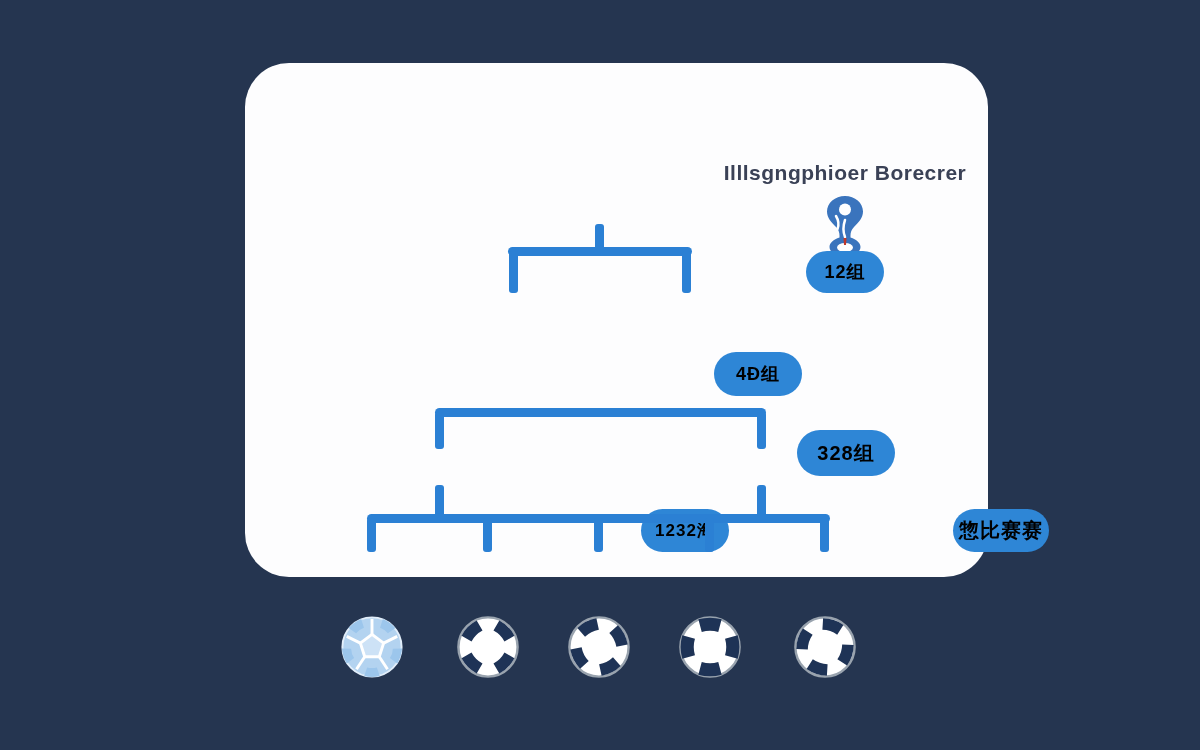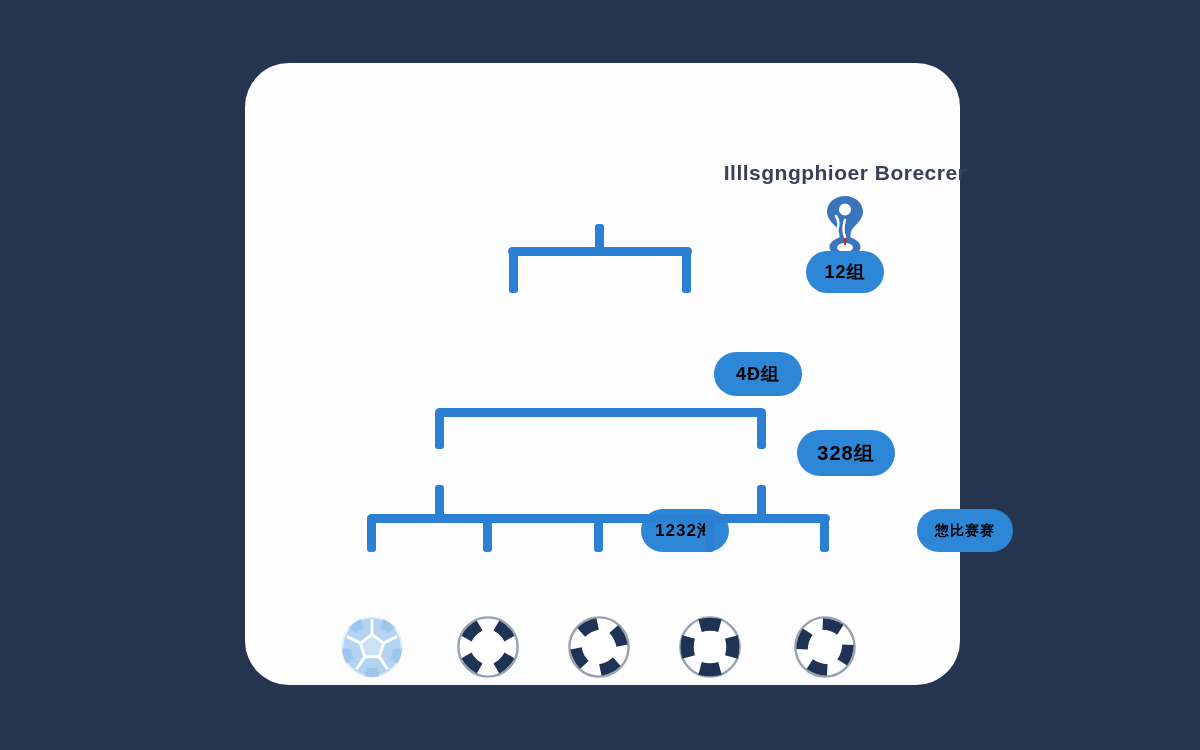--- a/index.html
+++ b/index.html
@@ -5,42 +5,42 @@
   html,body { margin:0; padding:0; }
   body {
     width:1200px; height:750px; overflow:hidden;
     font-family:"Liberation Sans", sans-serif;
   }
   .stage {
     position:relative; width:1200px; height:750px;
     background:#253550;
   }
   .card {
-    position:absolute; left:245px; top:63px; width:715px; height:622px;
-    background:#fdfdfe; border-radius:44px;
+    position:absolute; left:245px; top:63px; width:715px; height:514px;
+    background:#fdfdfe; border-radius:44px;padding-left:28px;
   }
   .title {
     position:absolute; left:300px; top:98px; width:600px;
     text-align:center; font-size:21px; font-weight:700;
     color:#3a4156; letter-spacing:0.5px;
   }
   .trophy {
     position:absolute; left:570px; top:131px; width:60px; height:62px;
   }
   .node {
     position:absolute; background:#2e86d6; border-radius:24px;
     display:flex; align-items:center; justify-content:center;
     color:#000000; font-weight:700; font-size:18px; letter-spacing:1px;
   }
   .node-root  { left:561px; top:188px; width:78px; height:42px; }
   .node-l2a   { left:469px; top:289px; width:88px; height:44px; }
   .node-l2b   { left:643px; top:289px; width:89px; height:44px; }
   .node-mid   { left:552px; top:367px; width:98px; height:46px; font-size:20px; }
   .node-l4a   { left:396px; top:446px; width:88px; height:43px; font-size:17px; }
-  .node-l4b   { left:672px; top:446px; width:96px; height:43px; font-size:14px;font-family:Liberation Serif, serif; }
+  .node-l4b   { left:708px; top:446px; width:96px; height:43px; font-size:20px;font-family:Liberation Serif, serif; }
   .conn {
     position:absolute; background:#2b80d4;
   }
   .conn.h { height:9px; border-radius:5px; }
   .conn.v { width:9px; border-radius:3px; }
   .ball {
     position:absolute; width:66px; height:66px; top:551px;
   }
   .ball svg { display:block; width:66px; height:66px; }
 </style>

